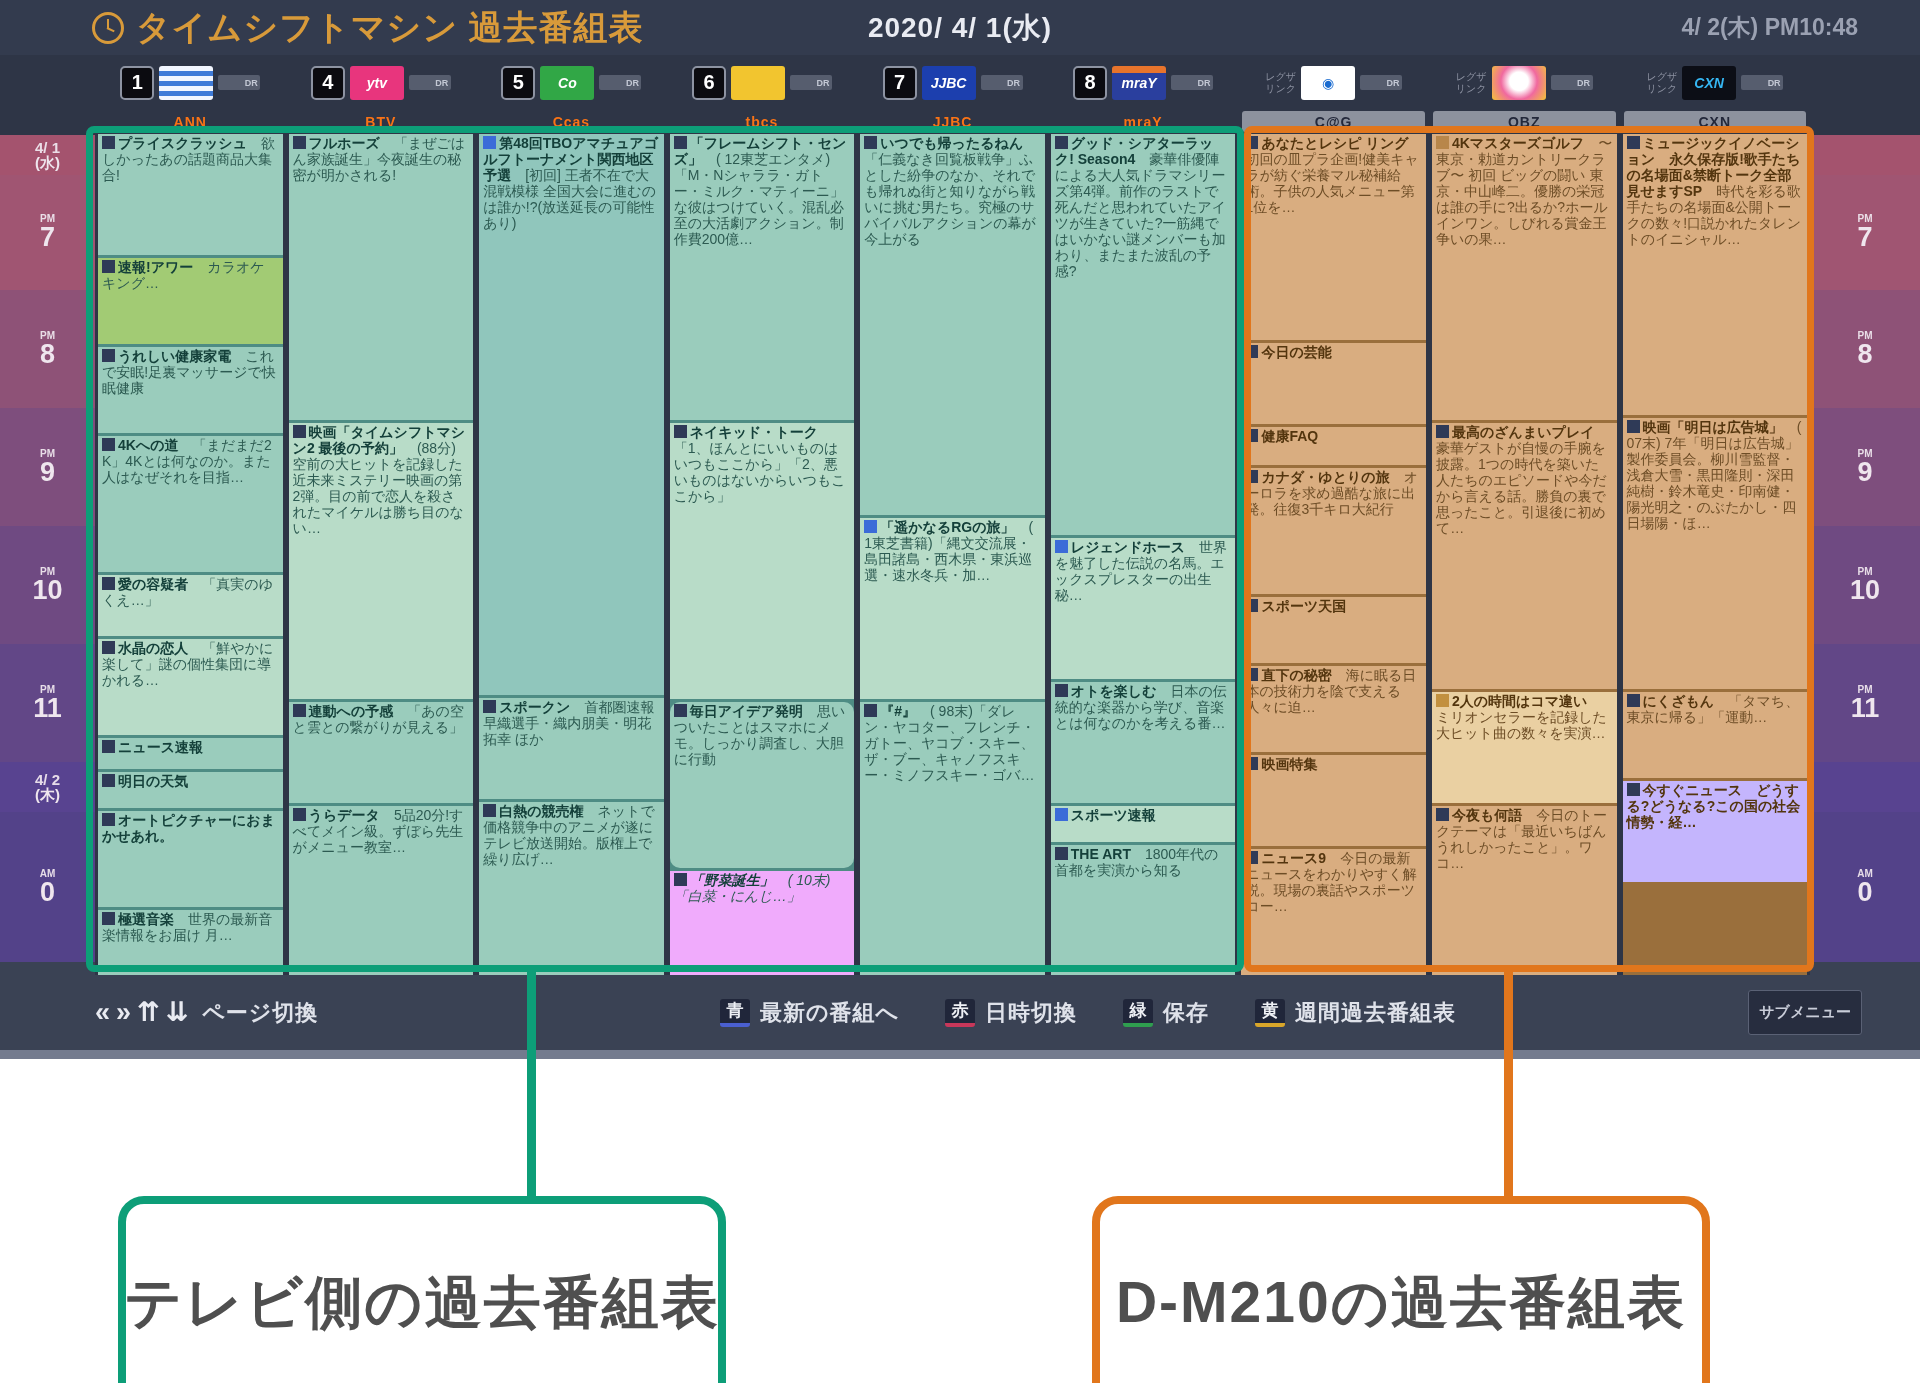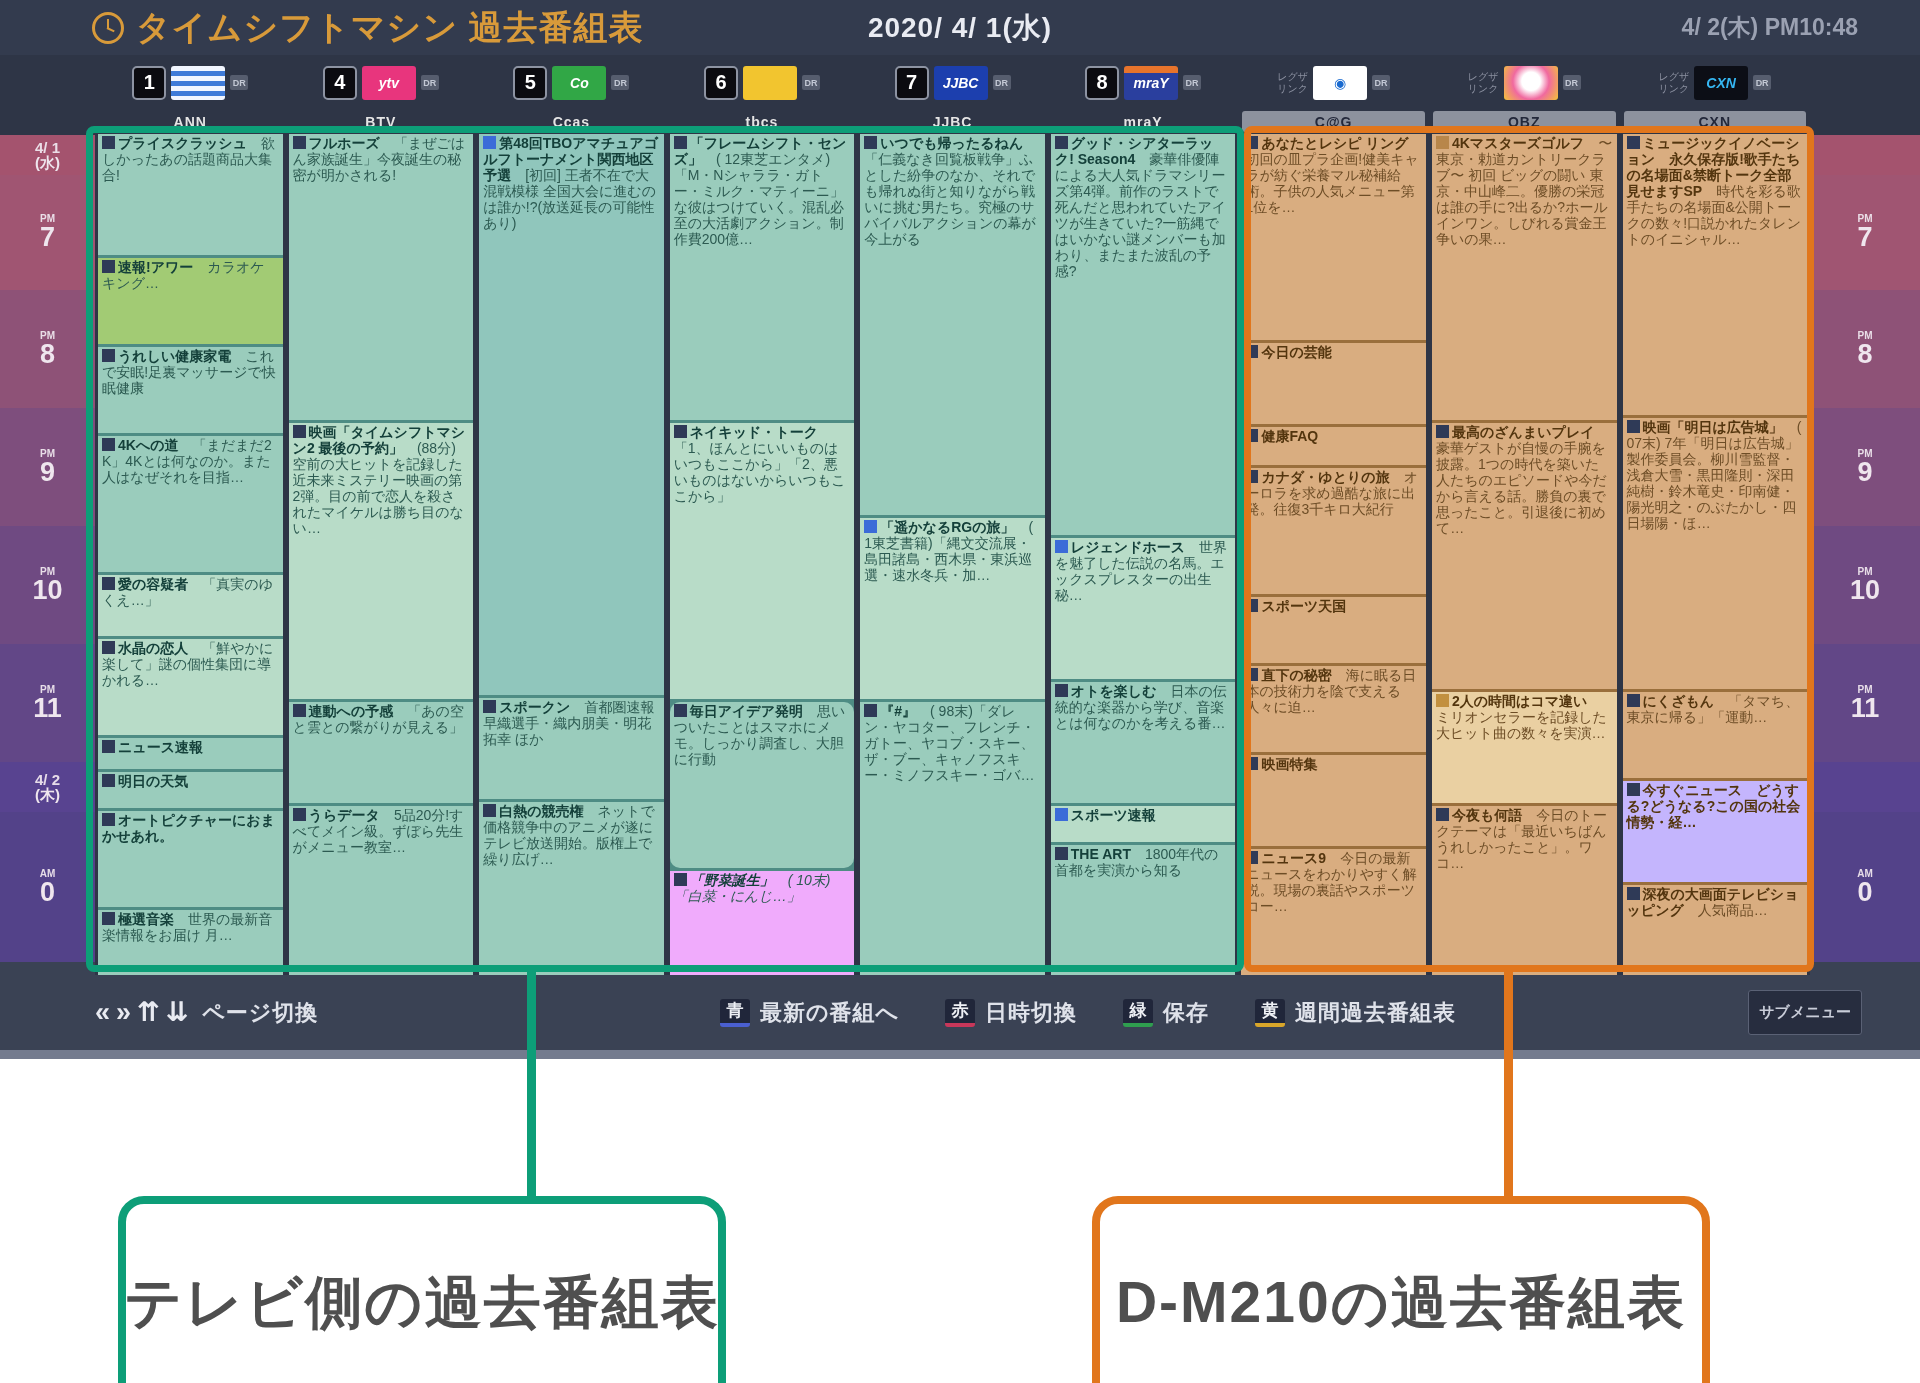--- a/index.html
+++ b/index.html
@@ -24,22 +24,22 @@
   .g-band{display:flex;flex-direction:column;align-items:center;justify-content:center;color:#efe6ee;line-height:1;}
   .g-band .gt{font-size:10px;font-weight:bold;opacity:.95;}
   .g-band .gb{font-size:27px;font-weight:bold;}
   .g-band.small .gt,.g-band.small .gb{font-size:15px;}
   .cols{flex:1;display:flex;}
   .col{flex:1;display:flex;flex-direction:column;padding:0 3px;}
   .col-head{height:55px;display:flex;align-items:center;justify-content:center;gap:5px;}
   .ch-num{width:30px;height:30px;background:#0b0b10;border:2px solid #8d93a2;border-radius:5px;color:#fff;font-size:20px;font-weight:bold;display:flex;align-items:center;justify-content:center;}
   .ch-prefix{display:flex;flex-direction:column;color:#8b90a0;font-size:10px;line-height:1.15;text-align:center;}
   .ch-logo{width:54px;height:34px;border-radius:3px;display:flex;align-items:center;justify-content:center;font-weight:bold;font-style:italic;font-size:14px;overflow:hidden;}
-  .ch-tag{width:18px;height:15px;background:#565d6e;border-radius:2px;color:#c3c8d4;font-size:9px;font-weight:bold;display:flex;align-items:center;justify-content:center;font-style:normal;}
-  .ch-name{height:24px;display:flex;align-items:center;justify-content:center;color:#e5e5e5;font-size:14px;font-weight:bold;letter-spacing:1px;}
+  .ch-tag{width:18px;height:15px;background:#565d6e;border-radius:2px;color:#c3c8d4;font-size:9px;font-weight:bold;display:flex;align-items:center;justify-content:center;font-style:normal;padding-left:24px;}
+  .ch-name{height:24px;display:flex;align-items:center;justify-content:center;color:#f97316;font-size:14px;font-weight:bold;letter-spacing:1px;}
   .ch-name.dm{background:#8d929e;color:#23283a;border-radius:3px;margin:1px 1px 2px 1px;height:21px;}
   .progs{flex:1;display:flex;flex-direction:column;gap:3px;overflow:hidden;}
   .prog{padding:2px 4px;overflow:hidden;font-size:14px;line-height:1.14;word-break:break-all;}
   .gicon{display:inline-block;width:13px;height:13px;background:#2f3a57;margin-right:3px;vertical-align:-1px;}
   .ptitle{font-weight:bold;}
   .psub{font-weight:bold;}
   .zone-tv .ptitle,.zone-tv .psub{color:#14403a;}
   .zone-tv .pdesc{color:#2c5a51;}
   .zone-dm .ptitle,.zone-dm .psub{color:#53350e;}
   .zone-dm .pdesc{color:#6d4d26;}
@@ -256,21 +256,20 @@
               </div>
               <div class="ch-logo" style="background: rgb(12, 14, 22); color: rgb(53, 182, 242);">CXN</div>
               <div class="ch-tag">DR</div>
             </div>
             <div class="ch-name dm">CXN</div>
             <div class="progs" style="background: rgb(154, 111, 60);">
               <div class="prog" style="flex: 0 0 277px; background: rgb(217, 173, 128);"><span class="gicon"></span><span class="ptitle">ミュージックイノベーション</span><span class="psub">　永久保存版!歌手たちの名場面&amp;禁断トーク全部見せますSP</span><span class="pdesc">　時代を彩る歌手たちの名場面&amp;公開トークの数々!口説かれたタレントのイニシャル…</span></div>
               <div class="prog" style="flex: 0 0 267px; background: rgb(217, 173, 128);"><span class="gicon"></span><span class="ptitle">映画「明日は広告城」</span><span class="pdesc">　( 07末) 7年「明日は広告城」製作委員会。柳川雪監督・浅倉大雪・黒田隆則・深田純樹・鈴木竜史・印南健・陽光明之・のぶたかし・四日場陽・ほ…</span></div>
               <div class="prog" style="flex: 0 0 82px; background: rgb(217, 173, 128);"><span class="gicon"></span><span class="ptitle">にくざもん</span><span class="pdesc">　「タマち、東京に帰る」「運動…</span></div>
               <div class="prog" style="flex: 0 0 97px; background: #c4b5fd;"><span class="gicon"></span><span class="ptitle">今すぐニュース</span><span class="psub">　どうする?どうなる?この国の社会情勢・経…</span></div>
-              <div class="prog" style="flex: 1 1 auto; background: rgb(217, 173, 128);"><span class="gicon"></span><span class="ptitle">深夜の大画面テレビショッピング</span><span class="pdesc">　人気商品…</span></div>
             </div>
           </div>
         </div>
       <div class="gutter right">
           <div class="g-spacer"></div>
           <div class="g-band" style="height: 40px; background: rgb(164, 83, 110);">
             <div class="gt"></div>
             <div class="gb"></div>
           </div>
           <div class="g-band" style="height: 115px; background: rgb(160, 85, 114);">

